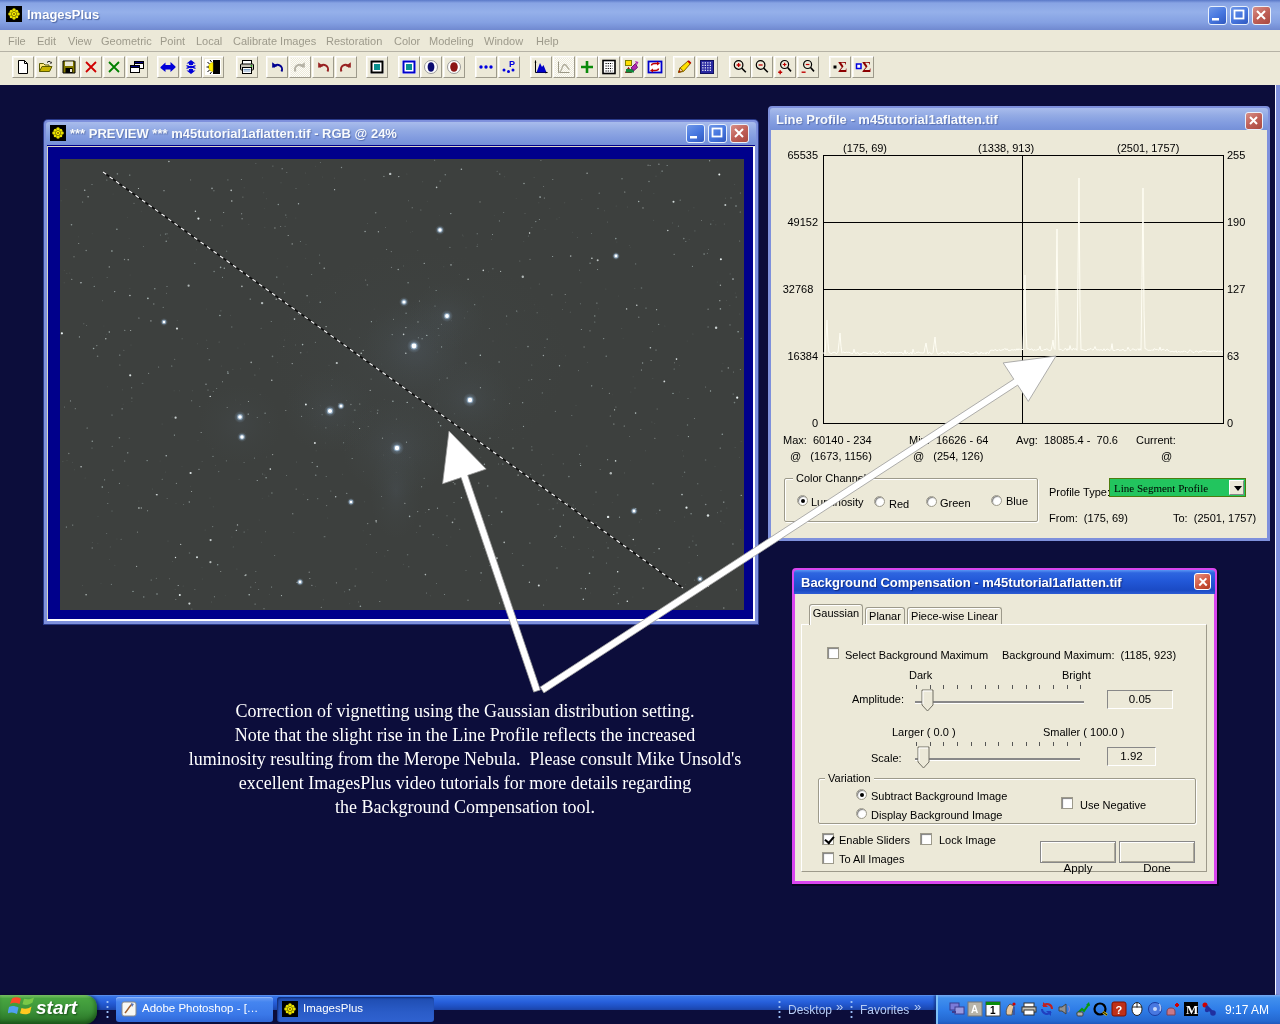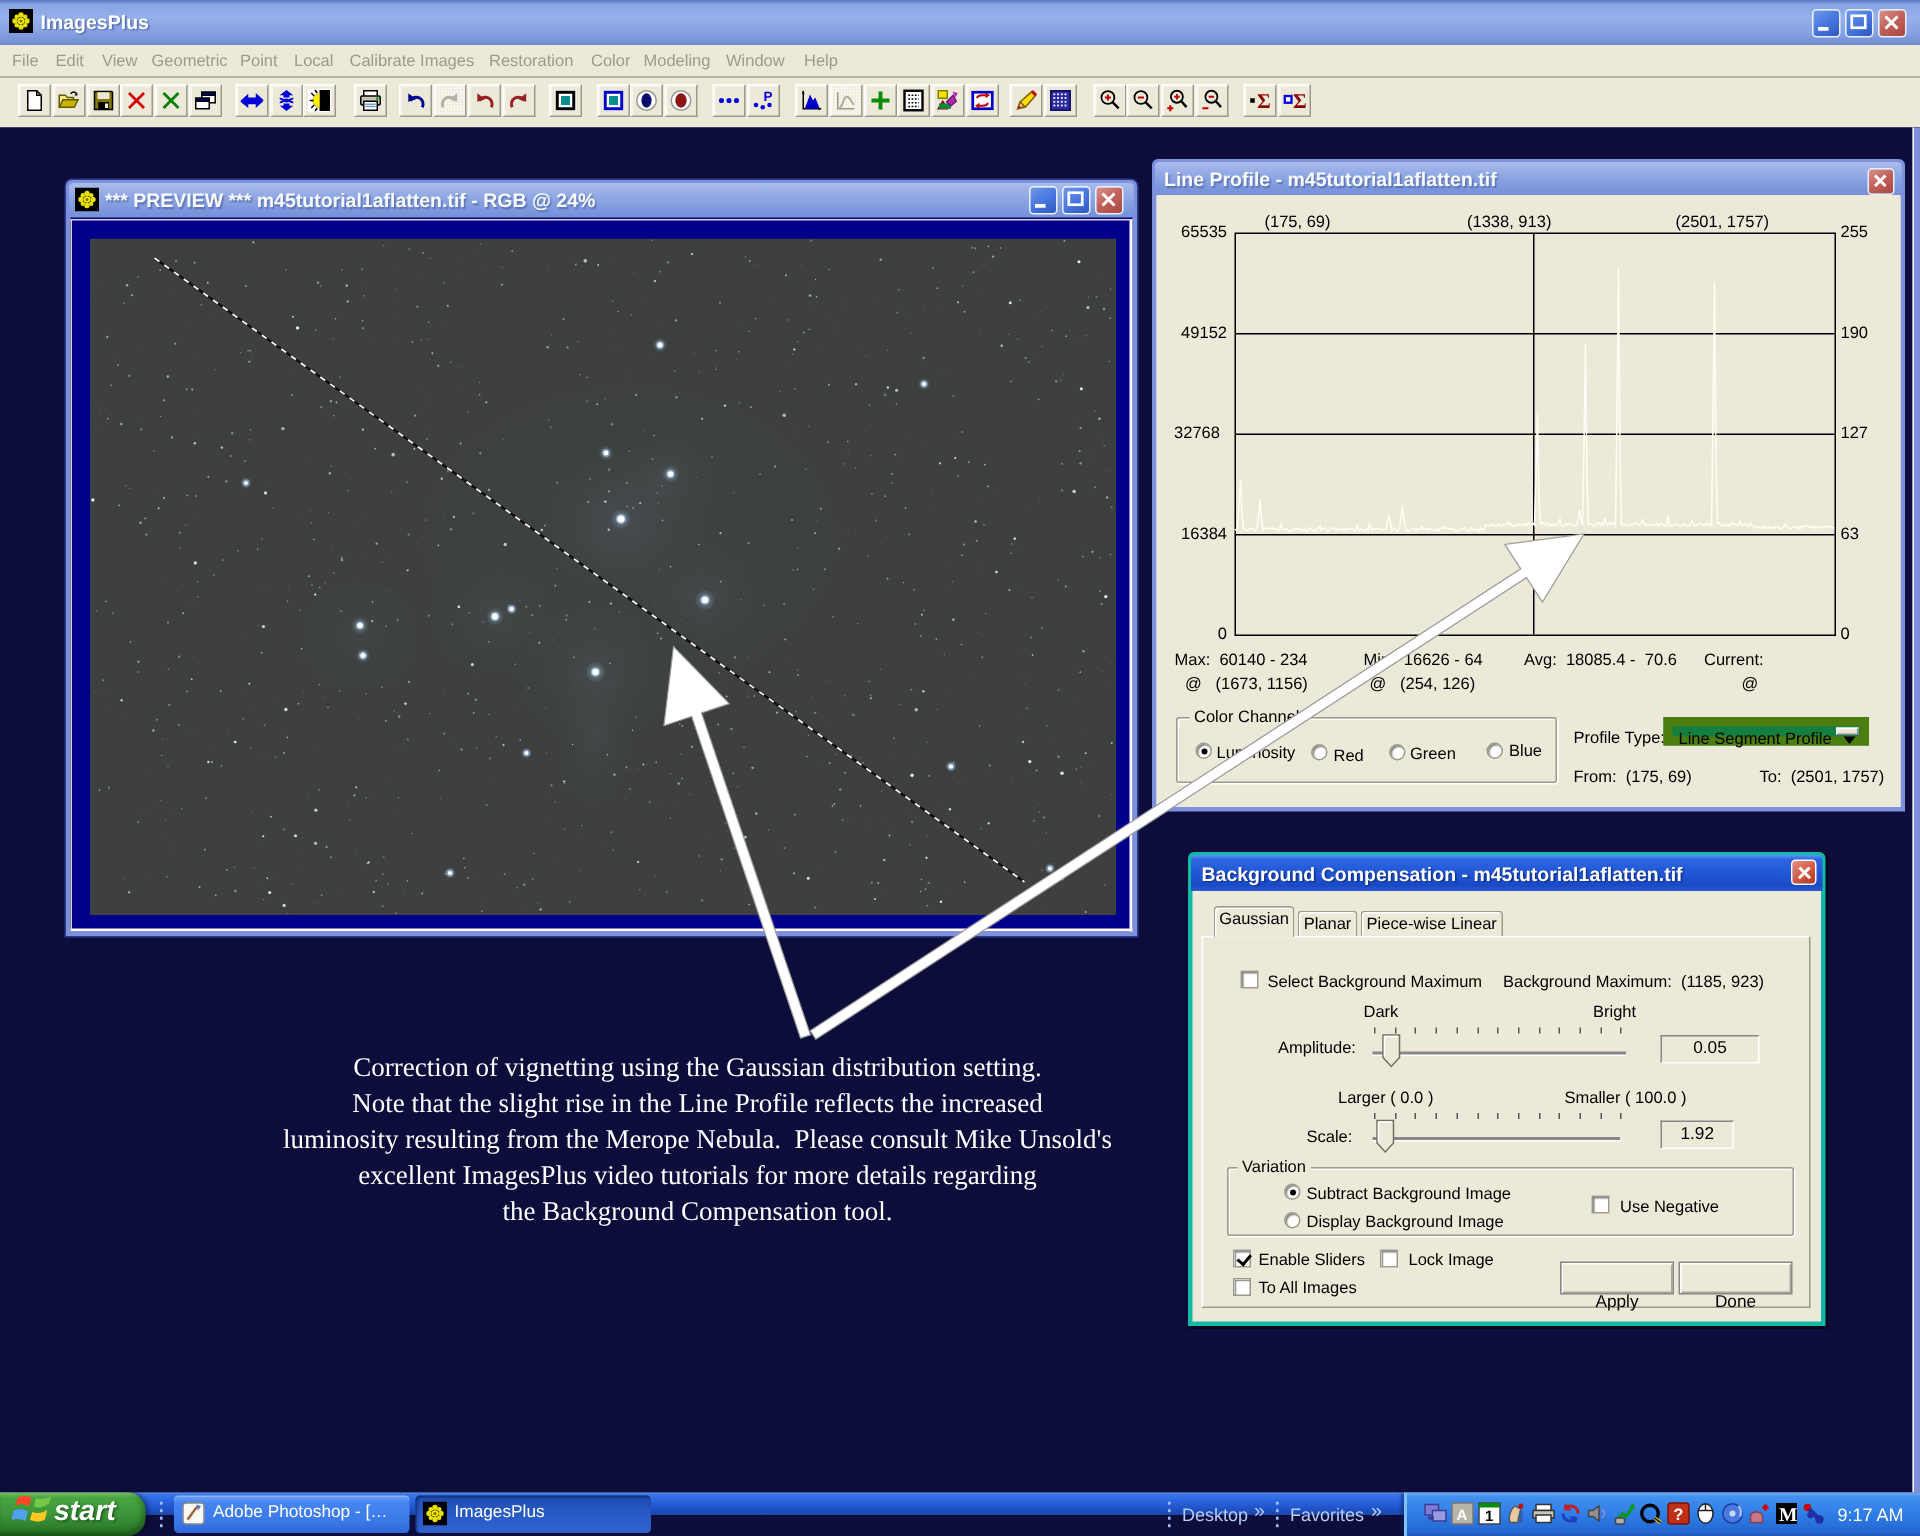--- a/index.html
+++ b/index.html
@@ -38,26 +38,26 @@
 .gline { position:absolute; left:0; width:100%; height:1px; background:#000; }
 .grp { position:absolute; border:1px solid #9d9a8b; border-radius:2px; box-shadow:1px 1px 0 #fff, inset 1px 1px 0 #fff; }
 .grp .cap { position:absolute; top:-7px; left:8px; background:#ece9d8; padding:0 3px; font-size:11px; }
 .radio { position:absolute; width:11px; height:11px; border-radius:50%; background:#fff;
   border:1px solid #9d9a8b; box-shadow:inset 1px 1px 1px #808080; }
 .radio.sel::after { content:""; position:absolute; left:2.5px; top:2.5px; width:4px; height:4px; border-radius:50%; background:#000; }
 .check { position:absolute; width:12px; height:12px; background:#fff;
   border:1px solid #9d9a8b; box-shadow:inset 1px 1px 1px #808080; }
 .check.on::after { content:""; position:absolute; left:1.5px; top:2px; width:7px; height:4px;
   border-left:2px solid #000; border-bottom:2px solid #000; transform:rotate(-50deg); }
-.combo { position:absolute; background:#15803d; border:6px solid #4d7c0f; }
+.combo { position:absolute; background:#22c55e; border:1px solid #4d7c0f;font-family:Liberation Serif, serif; }
 .combo .t { position:absolute; left:4px; top:3px; font-size:11px; }
 .combo .db { position:absolute; right:1px; top:1px; bottom:1px; width:15px; background:#ece9d8;
   border:1px solid; border-color:#fff #888 #888 #fff; }
 .combo .db::after { content:""; position:absolute; left:3.5px; top:5px; border:4px solid transparent; border-top:5px solid #000; }
-#bcwin { left:792px; top:568px; width:425px; height:316px; background:#ece9d8; border:3px solid #14b8a6;
+#bcwin { left:792px; top:568px; width:425px; height:316px; background:#ece9d8; border:3px solid #d946ef;
   border-radius:4px 4px 0 0; box-shadow:1px 1px 0 1px rgba(0,0,10,0.55); }
 #bctitle { position:absolute; left:-1px; top:-1px; right:-1px; height:24px; border-radius:3px 3px 0 0;
   background:linear-gradient(180deg,#5a96f4 0%,#2e66e0 12%,#2258d8 45%,#1a4ac4 85%,#2e5cd4 100%); }
 #bctitle .txt { position:absolute; left:7px; top:5px; color:#fff; font-weight:bold; font-size:13px;
   text-shadow:1px 1px 1px rgba(10,20,80,0.6); }
 .xbtn { position:absolute; width:17px; height:17px; border-radius:3px; border:1px solid #fff;
   background:linear-gradient(145deg,#e89080 0%,#d05840 55%,#b03820 100%); }
 .xbtn::before, .xbtn::after { content:""; position:absolute; left:6.5px; top:3px; width:2px; height:9.5px; background:#fff; }
 .xbtn::before { transform:rotate(45deg); } .xbtn::after { transform:rotate(-45deg); }
 .tab { position:absolute; height:18px; background:#ece9d8; border:1px solid #9d9a8b; border-bottom:none;

